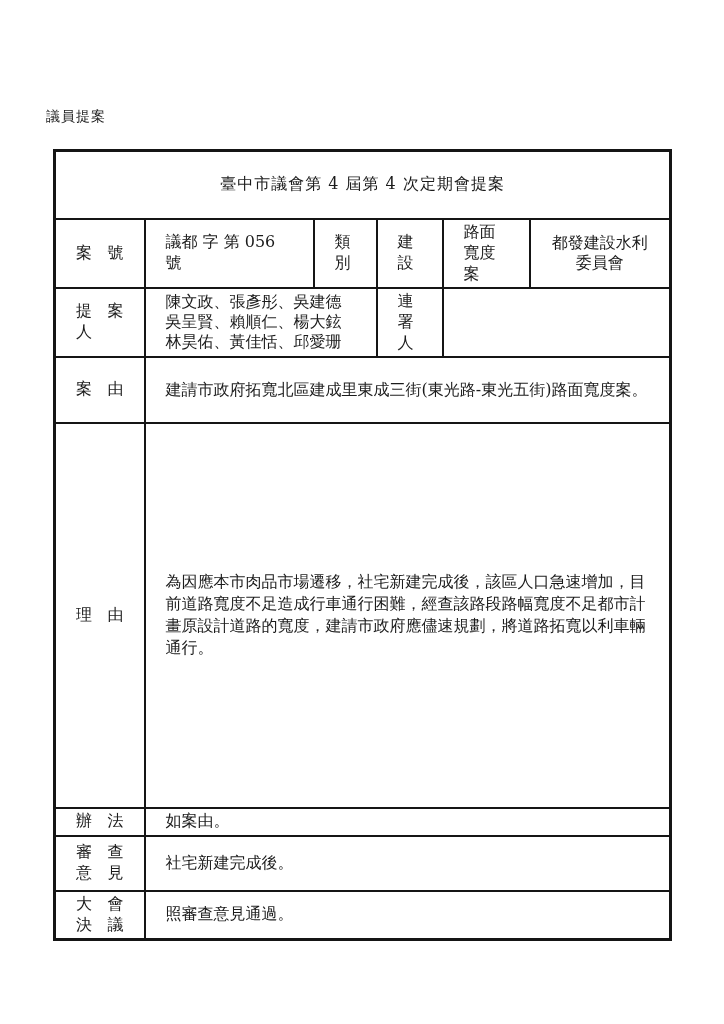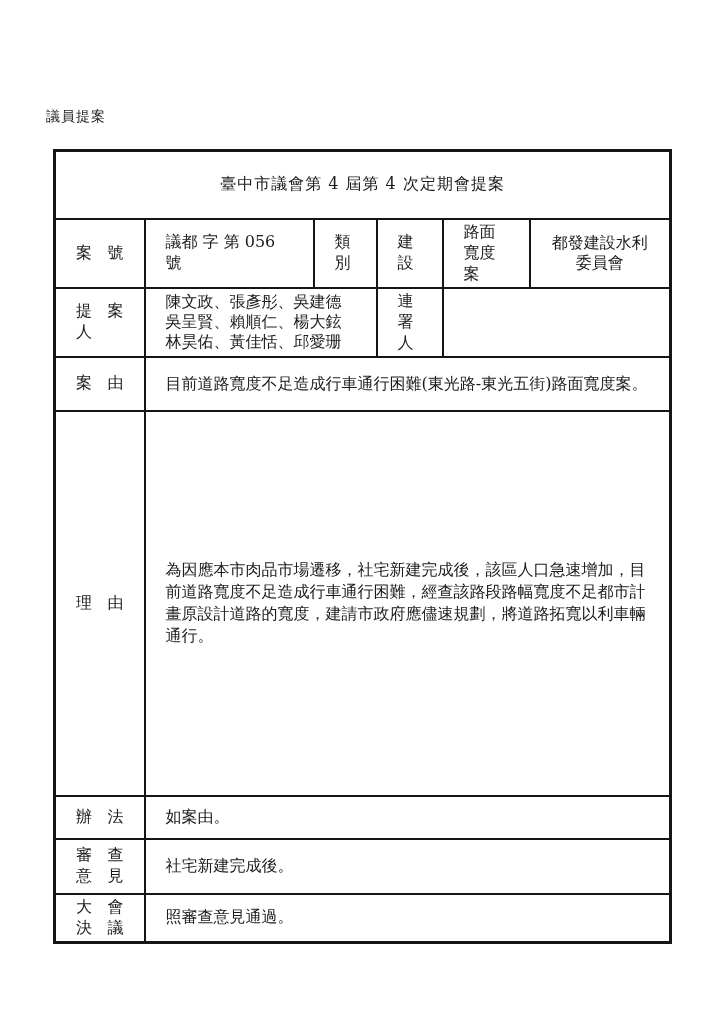--- a/index.html
+++ b/index.html
@@ -102,31 +102,31 @@
 
     <tr style="height:60px">
       <td class="lbl">提案人</td>
       <td class="names" colspan="2">陳文政、張彥彤、吳建德
 吳呈賢、賴順仁、楊大鉉
 林昊佑、黃佳恬、邱愛珊</td>
       <td>連署人</td>
       <td colspan="2"></td>
     </tr>
 
-    <tr style="height:54px">
+    <tr style="height:66px">
       <td class="lbl">案由</td>
-      <td class="val-top" colspan="5">目前道路寬度不足造成行車通行困難(東光路-東光五街)路面寬度案。</td>
+      <td class="val-top" colspan="5">建請市政府拓寬北區建成里東成三街(東光路-東光五街)路面寬度案。</td>
     </tr>
 
     <tr style="height:385px">
       <td class="lbl">理由</td>
       <td class="val-top" colspan="5">為因應本市肉品市場遷移，社宅新建完成後，該區人口急速增加，目前道路寬度不足造成行車通行困難，經查該路段路幅寬度不足都市計畫原設計道路的寬度，建請市政府應儘速規劃，將道路拓寬以利車輛通行。</td>
     </tr>
 
-    <tr style="height:43px">
+    <tr style="height:28px">
       <td class="lbl">辦法</td>
       <td colspan="5">如案由。</td>
     </tr>
 
     <tr style="height:55px">
       <td class="lbl">審查意見</td>
       <td colspan="5">社宅新建完成後。</td>
     </tr>
 
     <tr style="height:32px">

